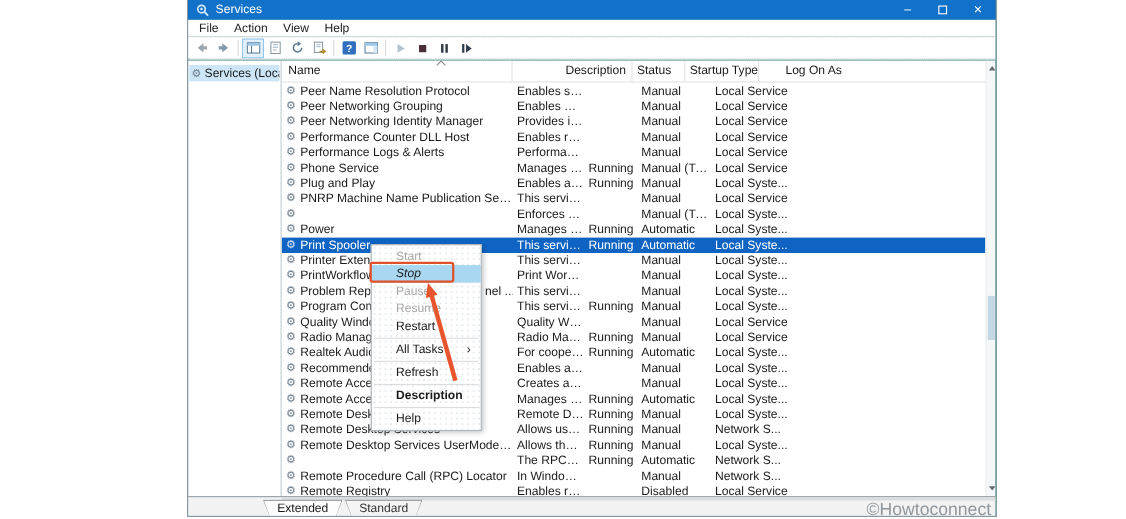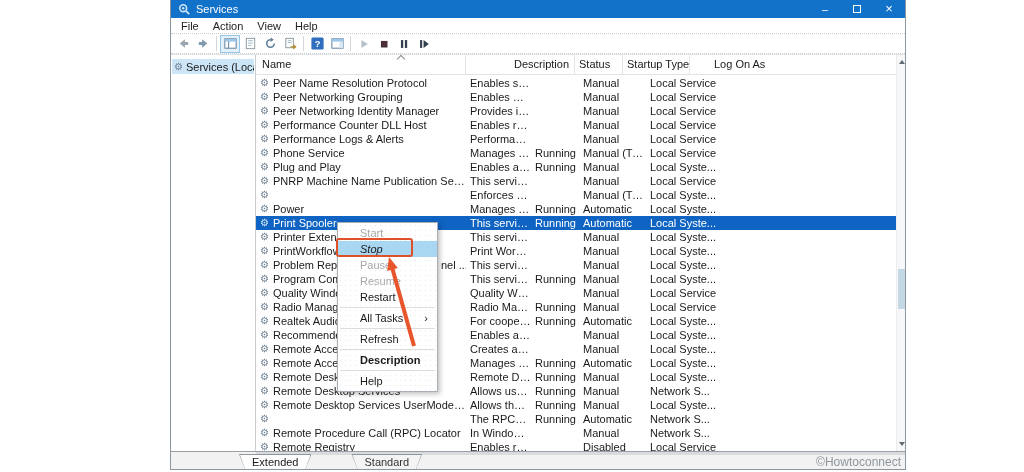--- a/index.html
+++ b/index.html
@@ -85,28 +85,28 @@
   .tri-up { width:0; height:0; border-left:3px solid transparent; border-right:3px solid transparent;
             border-bottom:4px solid #5f6a72; }
   .tri-down { width:0; height:0; border-left:3px solid transparent; border-right:3px solid transparent;
               border-top:4px solid #5f6a72; }
   .vs-thumb { position:absolute; left:1px; width:7px; top:214px; height:40px; background:#c3d7e4; }
 
   
   .statusbar { flex:0 0 auto; height:18px; background:#f2f2f2; border-top:1px solid #9aa0a6;
                position:relative; font-size:11px; color:#1a1a1a; }
   .sb-strip { position:absolute; left:85px; right:0; top:0; height:3px; background:#d9dcde; }
-  .tabs { position:absolute; left:68px; top:2px; display:flex;gap:38px; }
+  .tabs { position:absolute; left:68px; top:2px; display:flex; }
   .tab-outer { height:15px; margin-right:2px;
                clip-path:polygon(0 0, 100% 0, calc(100% - 6px) 100%, 6px 100%);
                background:#8f979d; padding:1px 1px 0 1px; }
   .tab-inner { height:14px; padding:0 12px; background:#fdfdfd; display:flex; align-items:center;
                clip-path:polygon(0 0, 100% 0, calc(100% - 5px) 100%, 5px 100%); }
   .tab-outer.inactive .tab-inner { background:#f4f4f4; color:#333; }
-  .watermark { position:absolute; right:4px; top:3px; color:#8f979e; font-size:12px; }
+  .watermark { position:absolute; right:4px; top:3px; color:#8f979e; font-size:16px; }
 
   
   .ctx { position:absolute; left:337px; top:222px; width:101px; background:#fff;
          background-image:radial-gradient(circle, #e6ebef 0.8px, rgba(0,0,0,0) 0.9px);
          background-size:5px 5px;
          border:1px solid #a8aeb3; box-shadow:2px 2px 5px rgba(0,0,0,0.25);
          padding:2px 0; z-index:10; }
   .ctx-item { height:16px; line-height:16px; font-size:11px; color:#1a1a1a;
               padding-left:22px; position:relative; white-space:nowrap; }
   .ctx-item.disabled { color:#a8a8a8; }

